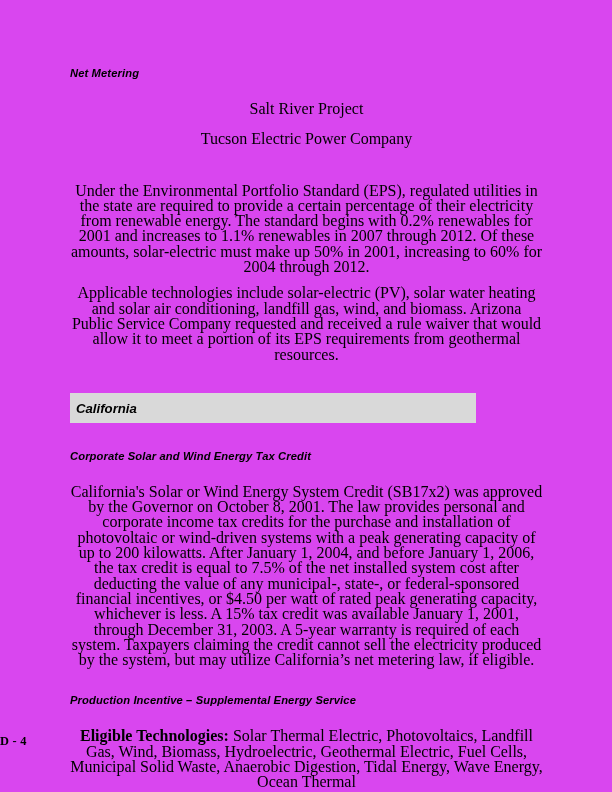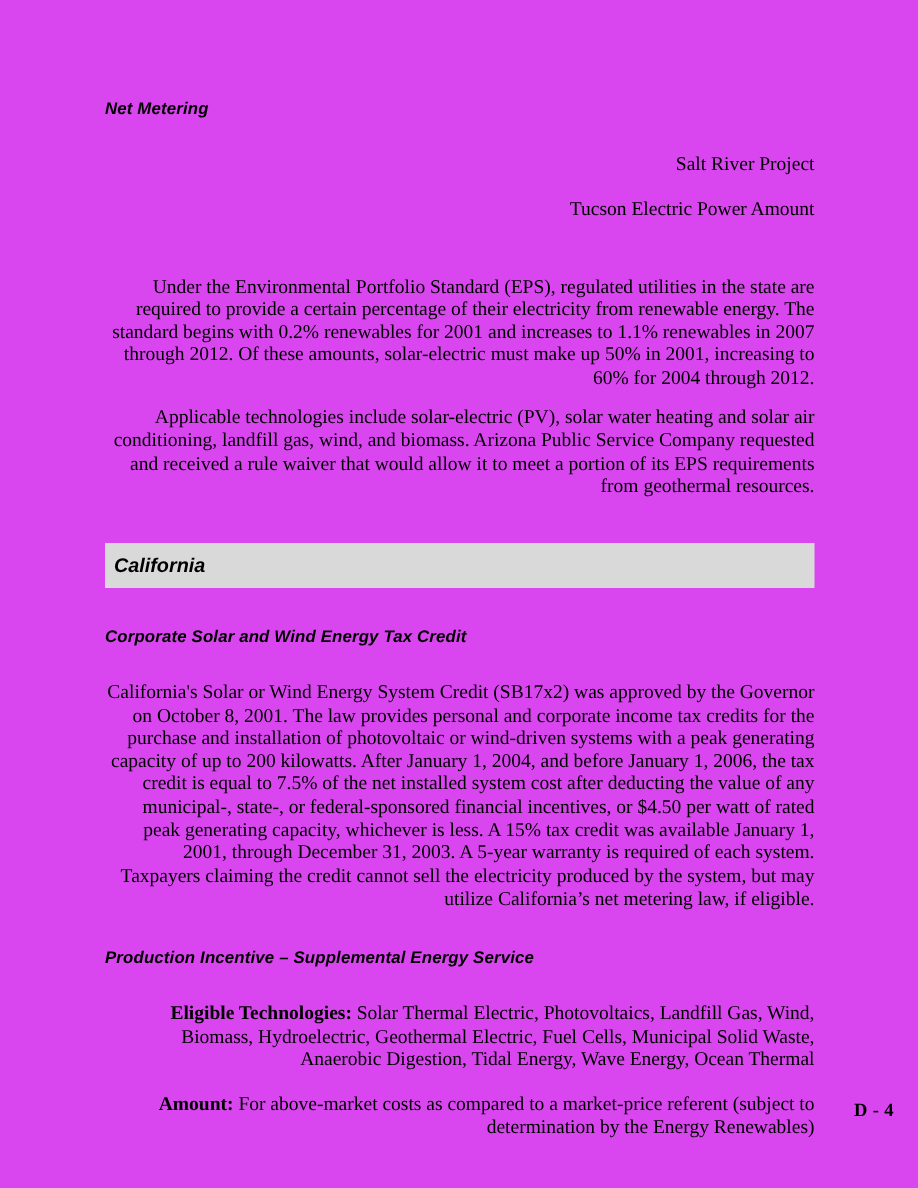--- a/index.html
+++ b/index.html
@@ -41,62 +41,62 @@
     font-size: 11.2px;
     letter-spacing: 0.01em;
     line-height: 1.25;
     margin: 0;
     color: #000;
   }
 
   
   .banner {
     background: #d9d9d9;
-    width: 473px;
+    width: 406px;
     box-sizing: border-box;
     padding: 6px 0 6px 6px;
     margin: 0;
   }
   .banner .banner-text {
     font-family: "Liberation Sans", "DejaVu Sans", sans-serif;
     font-weight: bold;
     font-style: italic;
     font-size: 13.2px;
     line-height: 1.15;
     color: #000;
   }
 
   
   p.body {
     font-family: "Liberation Serif", "DejaVu Serif", serif;
-    font-size: 13px;
+    font-size: 16px;
     line-height: 15.3px;
     margin: 0;
     color: #000;
-    text-align: right;
+    text-align: center;
   }
 
   .lbl {
     font-weight: bold;
   }
 
   
   .gap-sm  { height: 11px; }
   .gap-md  { height: 15px; }
   .gap-lg  { height: 21px; }
   .gap-xl  { height: 26px; }
   .gap-xxl { height: 31px; }
 
   
   .footer {
     position: absolute;
     left: 0;
     top: 731px;
     width: 596px;
-    text-align: right;
+    text-align: left;
   }
   .footer .pagenum {
     font-family: "Liberation Serif", "DejaVu Serif", serif;
     font-weight: bold;
     font-size: 12.4px;
     letter-spacing: 0.02em;
     color: #000;
   }
 </style>
 </head>
@@ -107,21 +107,21 @@
   <div class="content">
 
     <div class="subhead">Net Metering</div>
 
     <div class="gap-lg"></div>
 
     <p class="body">Salt River Project</p>
 
     <div class="gap-md"></div>
 
-    <p class="body">Tucson Electric Power Amount</p>
+    <p class="body">Tucson Electric Power Company</p>
 
     <div class="gap-md"></div>
 
 
     <div class="gap-lg"></div>
 
     <p class="body">Under the Environmental Portfolio Standard (EPS), regulated utilities in the state are required to provide a certain percentage of their electricity from renewable energy. The standard begins with 0.2% renewables for 2001 and increases to 1.1% renewables in 2007 through 2012.  Of these amounts, solar-electric must make up 50% in 2001, increasing to 60% for 2004 through 2012.</p>
 
     <div class="gap-sm"></div>
 

